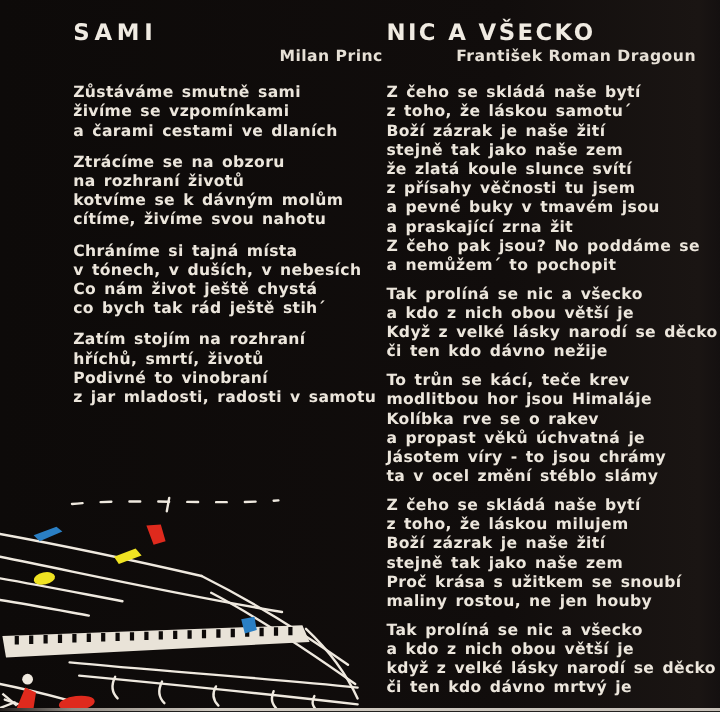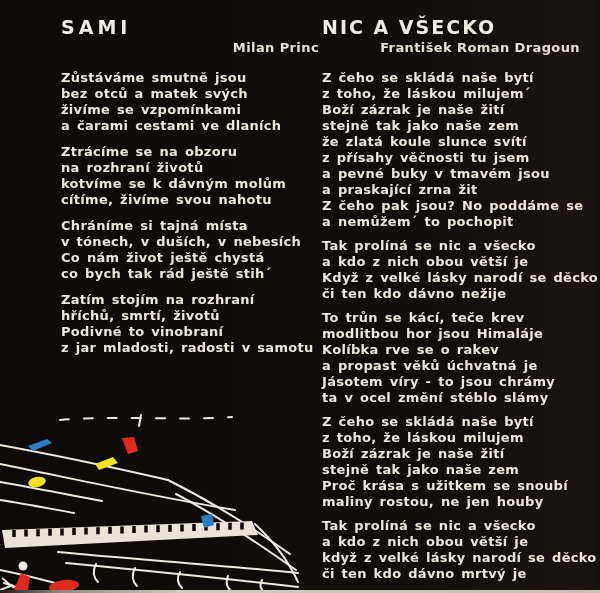--- a/index.html
+++ b/index.html
@@ -67,22 +67,21 @@
 </head>
 <body>
 
 <div class="page">
 
   <div class="lyrics-column col-left">
     <h1 class="song-title">SAMI</h1>
     <p class="song-author">Milan Princ</p>
     <div class="stanzas">
         <div class="stanza">
-          <p class="line">Zůstáváme smutně jsou</p>
-          <p class="line">bez otců a matek svých</p>
+          <p class="line">Zůstáváme smutně sami</p>
           <p class="line">živíme se vzpomínkami</p>
           <p class="line">a čarami cestami ve dlaních</p>
         </div>
         <div class="stanza">
           <p class="line">Ztrácíme se na obzoru</p>
           <p class="line">na rozhraní životů</p>
           <p class="line">kotvíme se k dávným molům</p>
           <p class="line">cítíme, živíme svou nahotu</p>
         </div>
         <div class="stanza">
@@ -99,21 +98,21 @@
         </div>
       </div>
   </div>
 
   <div class="lyrics-column col-right">
     <h1 class="song-title">NIC A VŠECKO</h1>
     <p class="song-author">František Roman Dragoun</p>
     <div class="stanzas">
         <div class="stanza">
           <p class="line">Z čeho se skládá naše bytí</p>
-          <p class="line">z toho, že láskou milujem´</p>
+          <p class="line">z toho, že láskou samotu´</p>
           <p class="line">Boží zázrak je naše žití</p>
           <p class="line">stejně tak jako naše zem</p>
           <p class="line">že zlatá koule slunce svítí</p>
           <p class="line">z přísahy věčnosti tu jsem</p>
           <p class="line">a pevné buky v tmavém jsou</p>
           <p class="line">a praskající zrna žit</p>
           <p class="line">Z čeho pak jsou? No poddáme se</p>
           <p class="line">a nemůžem´ to pochopit</p>
         </div>
         <div class="stanza">

